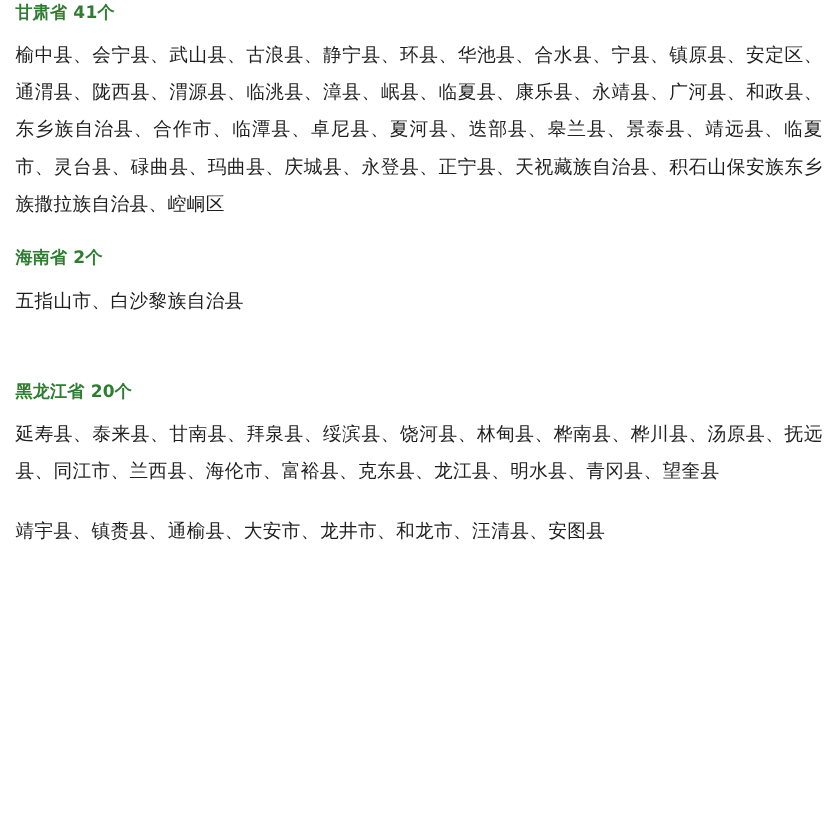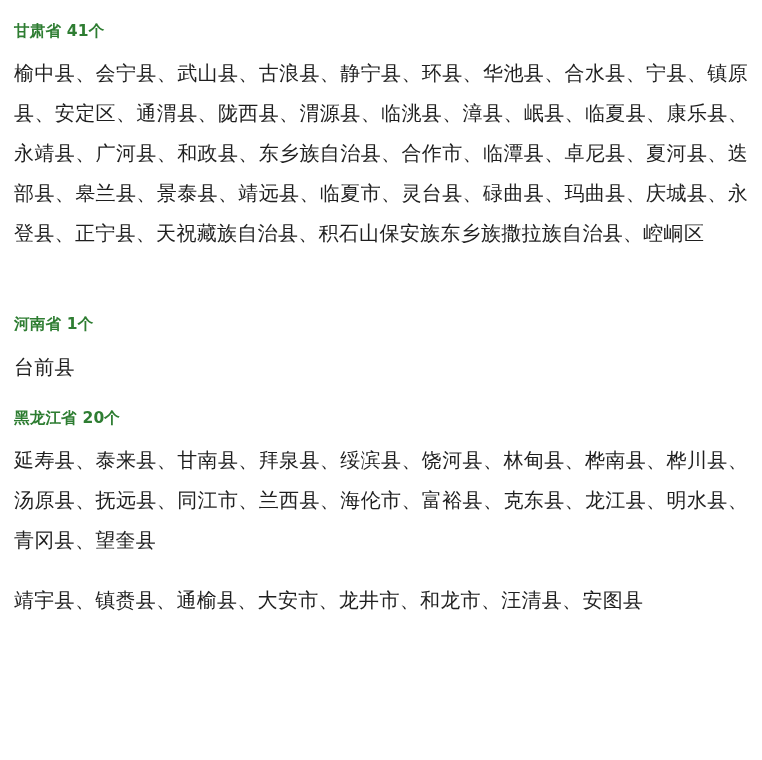--- a/index.html
+++ b/index.html
@@ -10,35 +10,35 @@
   body {
     width: 762px;
     height: 760px;
     font-family: "DejaVu Sans", "Liberation Sans", sans-serif;
     color: #1a1a1a;
     -webkit-font-smoothing: antialiased;
   }
   .page {
     width: 762px;
     box-sizing: border-box;
-    padding: 20px 14px 10px 14px;
+    padding: 0 14px 10px 14px;
   }
   .section {
     margin: 0 0 6px 0;
   }
   .section-heading {
     font-size: 15.5px;
     font-weight: bold;
     color: #2e7d32;
     line-height: 1.5;
     margin: 0 0 10px 0;
     letter-spacing: 0.2px;
   }
   .section-body {
-    font-size: 20px;
+    font-size: 17px;
     line-height: 2.0;
     color: #1f1f1f;
     letter-spacing: 0.3px;
     text-align: justify;
     text-justify: inter-ideograph;
     word-break: break-all;
     margin: 0;
   }
   .gap-md { height: 14px; }
 </style>
@@ -48,33 +48,31 @@
 <div class="page">
 
   <div class="section">
     <div class="section-heading">甘肃省 41个</div>
     <div class="section-body">榆中县、会宁县、武山县、古浪县、静宁县、环县、华池县、合水县、宁县、镇原县、安定区、通渭县、陇西县、渭源县、临洮县、漳县、岷县、临夏县、康乐县、永靖县、广河县、和政县、东乡族自治县、合作市、临潭县、卓尼县、夏河县、迭部县、皋兰县、景泰县、靖远县、临夏市、灵台县、碌曲县、玛曲县、庆城县、永登县、正宁县、天祝藏族自治县、积石山保安族东乡族撒拉族自治县、崆峒区</div>
   </div>
 
   <div class="gap-md"></div>
 
   <div class="section">
+    <div class="section-heading">海南省 2个</div>
+    <div class="section-body">五指山市、白沙黎族自治县</div>
   </div>
 
   <div class="gap-md"></div>
 
   <div class="section">
   </div>
 
   <div class="gap-md"></div>
 
-  <div class="section">
-    <div class="section-heading">河南省 1个</div>
-    <div class="section-body">台前县</div>
-  </div>
 
   <div class="gap-md"></div>
 
   <div class="section">
     <div class="section-heading">黑龙江省 20个</div>
     <div class="section-body">延寿县、泰来县、甘南县、拜泉县、绥滨县、饶河县、林甸县、桦南县、桦川县、汤原县、抚远县、同江市、兰西县、海伦市、富裕县、克东县、龙江县、明水县、青冈县、望奎县</div>
   </div>
 
   <div class="gap-md"></div>
 

